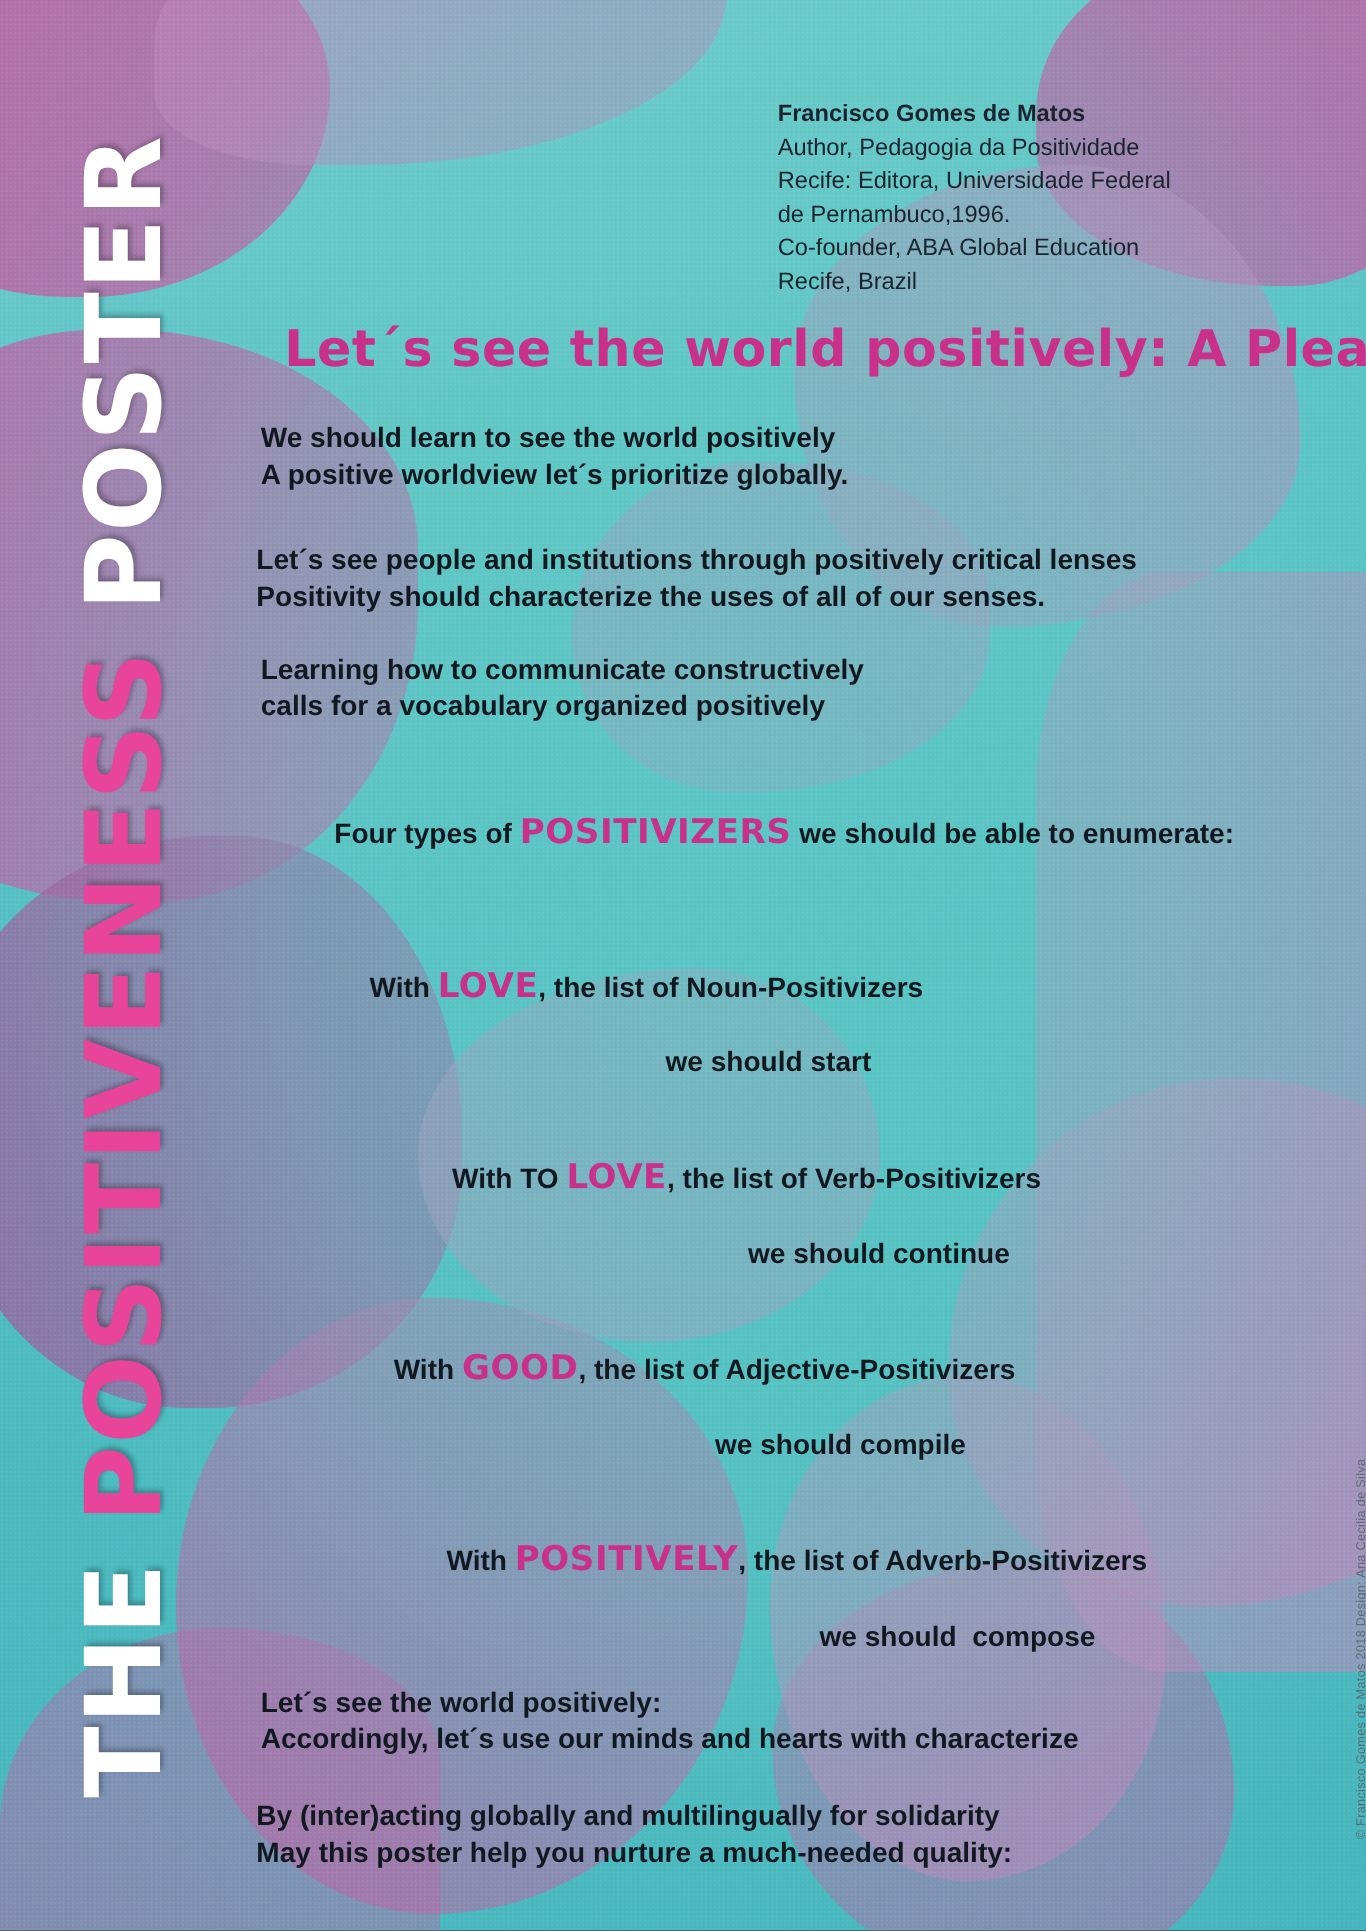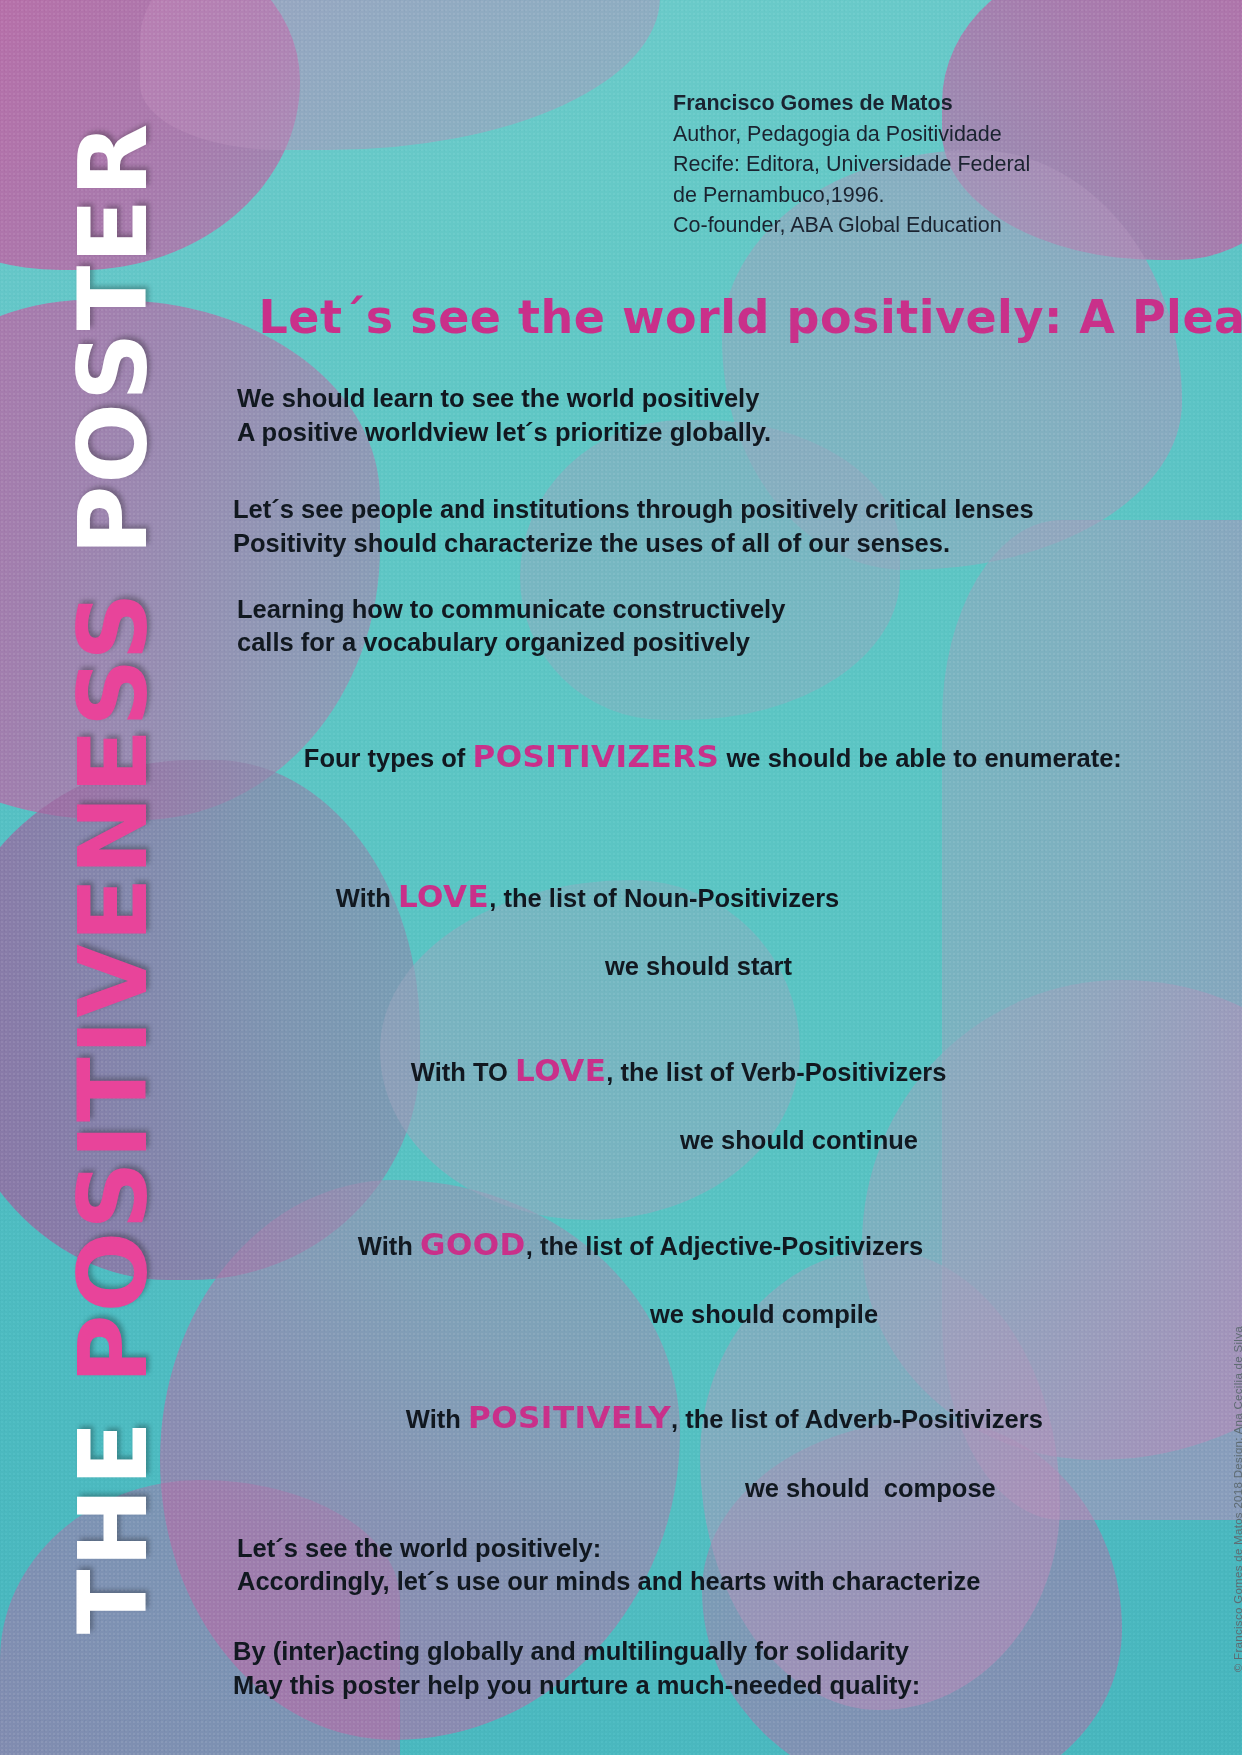--- a/index.html
+++ b/index.html
@@ -93,21 +93,21 @@
     position: absolute;
     left: 225px;
     top: 0;
     width: 1017px;
     height: 1755px;
     z-index: 6;
   }
 
   .author-block {
     position: absolute;
-    left: 448px;
+    left: 482px;
     top: 88px;
     color: #1a2330;
     font-size: 21.5px;
     line-height: 1.42;
     font-family: "Liberation Sans", sans-serif;
   }
   .author-block .author-name { font-weight: bold; }
 
   .headline {
     position: absolute;
@@ -218,20 +218,21 @@
   </div>
 
   <div class="content">
 
     <div class="author-block">
       <div class="author-name">Francisco Gomes de Matos</div>
       <div>Author, Pedagogia da Positividade</div>
       <div>Recife: Editora, Universidade Federal</div>
       <div>de Pernambuco,1996.</div>
       <div>Co-founder, ABA Global Education</div>
+      <div>Recife, Brazil</div>
     </div>
 
     <div class="headline">Let´s see the world positively: A  Plea</div>
 
     <div class="stanzas">
 
       <div class="stanza s1">
         <div class="line">We should learn to see the world positively</div>
         <div class="line">A positive worldview let´s prioritize globally.</div>
       </div>

